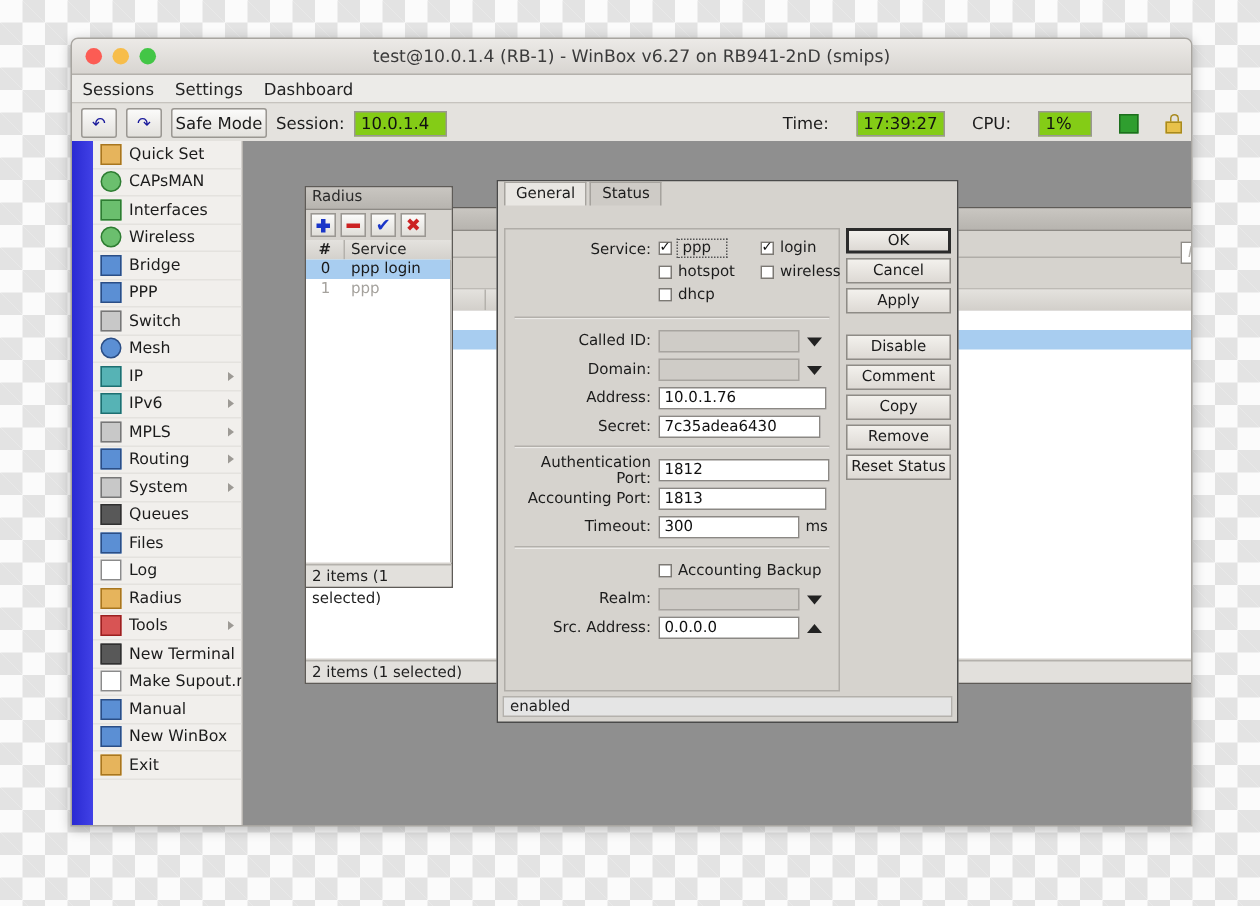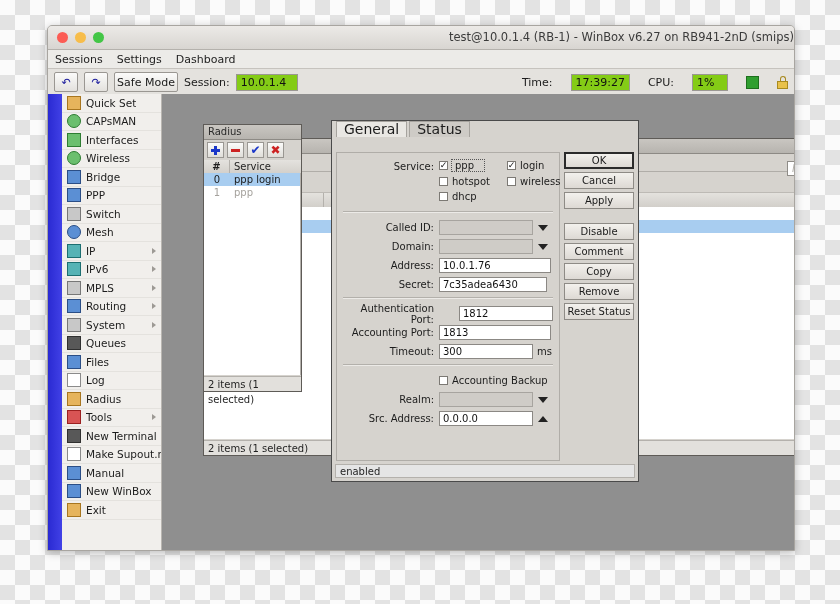--- a/index.html
+++ b/index.html
@@ -23,21 +23,21 @@
     overflow:hidden;
   }
   #titlebar{
     height:23px;
     background:linear-gradient(#eceae7,#d8d5d1);
     border-bottom:1px solid #b4b1ac;
     position:relative;
   }
   #titlebar .title{
     position:absolute;left:0;right:0;top:0;height:23px;line-height:23px;
-    text-align:right;font-size:11.5px;color:#3b3b3b;
+    text-align:center;font-size:11.5px;color:#3b3b3b;
   }
   .traffic{position:absolute;top:6px;display:flex;gap:7px;left:9px;}
   .tl{width:11px;height:11px;border-radius:50%;}
   .tl.r{background:#fc5c54;}
   .tl.y{background:#f7bd4a;}
   .tl.g{background:#43c646;}
 
   
   #menubar{
     height:18px;background:#ecebe8;border-bottom:1px solid #c6c3be;
@@ -115,21 +115,21 @@
   .wbtns{position:absolute;right:2px;top:1px;display:flex;gap:2px;}
   .wb{width:11px;height:11px;border:1px solid #6e6b66;background:#e6e4e0;
       display:flex;align-items:center;justify-content:center;font-size:8px;color:#222;line-height:1;box-sizing:border-box;}
   .wb .minisq{width:5px;height:5px;border:1px solid #333;box-sizing:border-box;}
 
   
   #ppp-window{left:41px;top:44px;width:659px;height:318px;}
   #ppp-tabs{height:17px;background:#d6d3ce;border-bottom:1px solid #b0ada8;
     display:flex;align-items:flex-end;padding-left:5px;}
   .tab{
-    font-size:14px;padding:1px 7px 1px 7px;background:#cecbc6;border:1px solid #a6a39e;
+    font-size:10px;padding:1px 7px 1px 7px;background:#cecbc6;border:1px solid #a6a39e;
     border-bottom:none;margin-right:2px;color:#1c1c1c;line-height:13px;
   }
   .tab.sel{background:#e9e7e3;}
   #ppp-toolbar{height:20px;background:#d6d3ce;display:flex;align-items:center;padding:0 4px;gap:3px;border-bottom:1px solid #bdbab5;}
   #ppp-right{position:absolute;right:6px;top:22px;}
   .findbox{
     width:68px;height:15px;border:1px solid #8f8c87;background:#fff;
     font-size:10px;color:#b3b0ab;font-style:italic;padding-left:4px;
     display:flex;align-items:center;box-sizing:border-box;
   }
@@ -503,21 +503,21 @@
 
             <div class="frow">
               <div class="flabel">Secret:</div>
               <div class="finput" style="width:108px;">7c35adea6430</div>
             </div>
 
             <div class="sep"></div>
 
             <div class="frow">
               <div class="flabel">Authentication Port:</div>
-              <div class="finput" style="width:136px;margin-left:20px;">1812</div>
+              <div class="finput" style="width:136px;">1812</div>
             </div>
 
             <div class="frow">
               <div class="flabel">Accounting Port:</div>
               <div class="finput" style="width:112px;">1813</div>
             </div>
 
             <div class="frow">
               <div class="flabel">Timeout:</div>
               <div class="finput" style="width:94px;">300</div>

